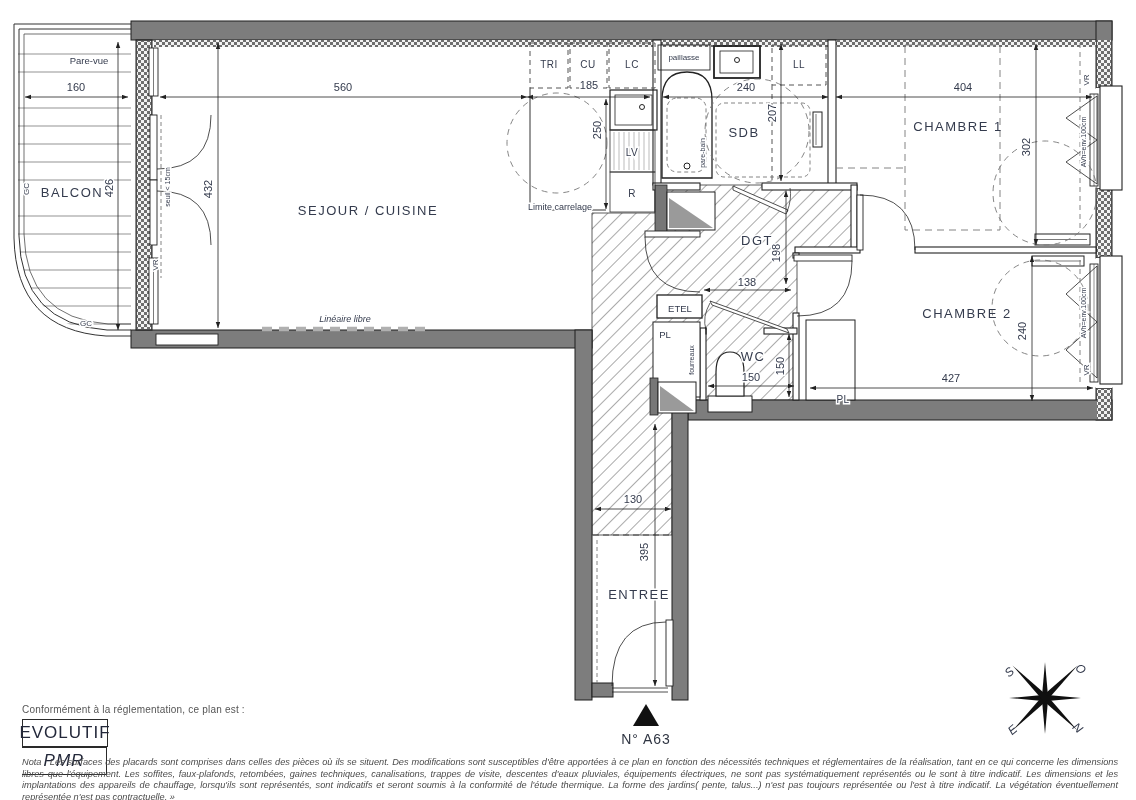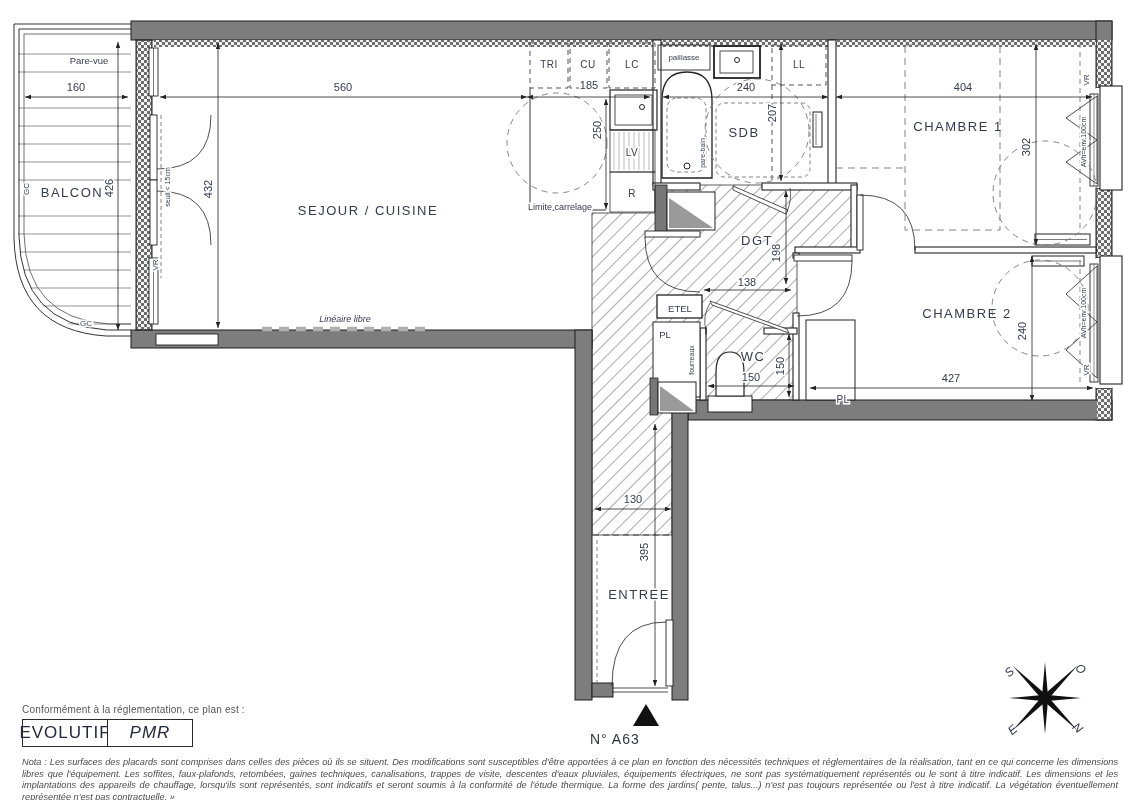--- a/index.html
+++ b/index.html
@@ -9,27 +9,27 @@
   svg text{fill:#343b4d;font-family:"Liberation Sans",sans-serif;}
   .room{font-size:13px;letter-spacing:1.5px;}
   .room-sm{font-size:10px;letter-spacing:.5px;}
   .dim{font-size:11px;}
   .ann{font-size:8px;}
   .ann7{font-size:7px;}
   .halo{paint-order:stroke;stroke:#ffffff;stroke-width:3px;}
   .it{font-style:italic;}
   .legend{position:absolute;left:22px;top:704px;}
   .legend-intro{font-size:10px;color:#555;margin-bottom:4px;letter-spacing:.2px;}
-  .badges{display:flex;}
+  .badges{display:flex;flex-direction:column;}
   .badge{width:84px;height:26px;border:1.5px solid #2a2a2a;display:flex;align-items:center;
          justify-content:center;font-size:17px;color:#23283a;letter-spacing:1px;background:#fff;}
   .badge+.badge{border-left:none;font-style:italic;}
   .nota{position:absolute;left:22px;top:757px;width:1096px;font-size:9.2px;line-height:11.6px;
         color:#4a4a4a;font-style:italic;text-align:justify;}
-  .lot{position:absolute;left:590px;top:731px;width:112px;
+  .lot{position:absolute;left:590px;top:731px;width:112px;text-align:center;
        font-size:14px;color:#2f3542;letter-spacing:1px;}
 </style>
 </head>
 <body>
 
 <div class="stage">
 <svg width="1136" height="800" viewBox="0 0 1136 800">
 <defs>
   <pattern id="hatch" width="10" height="10" patternUnits="userSpaceOnUse" patternTransform="rotate(45)">
     <rect width="10" height="10" fill="#ffffff"></rect>

